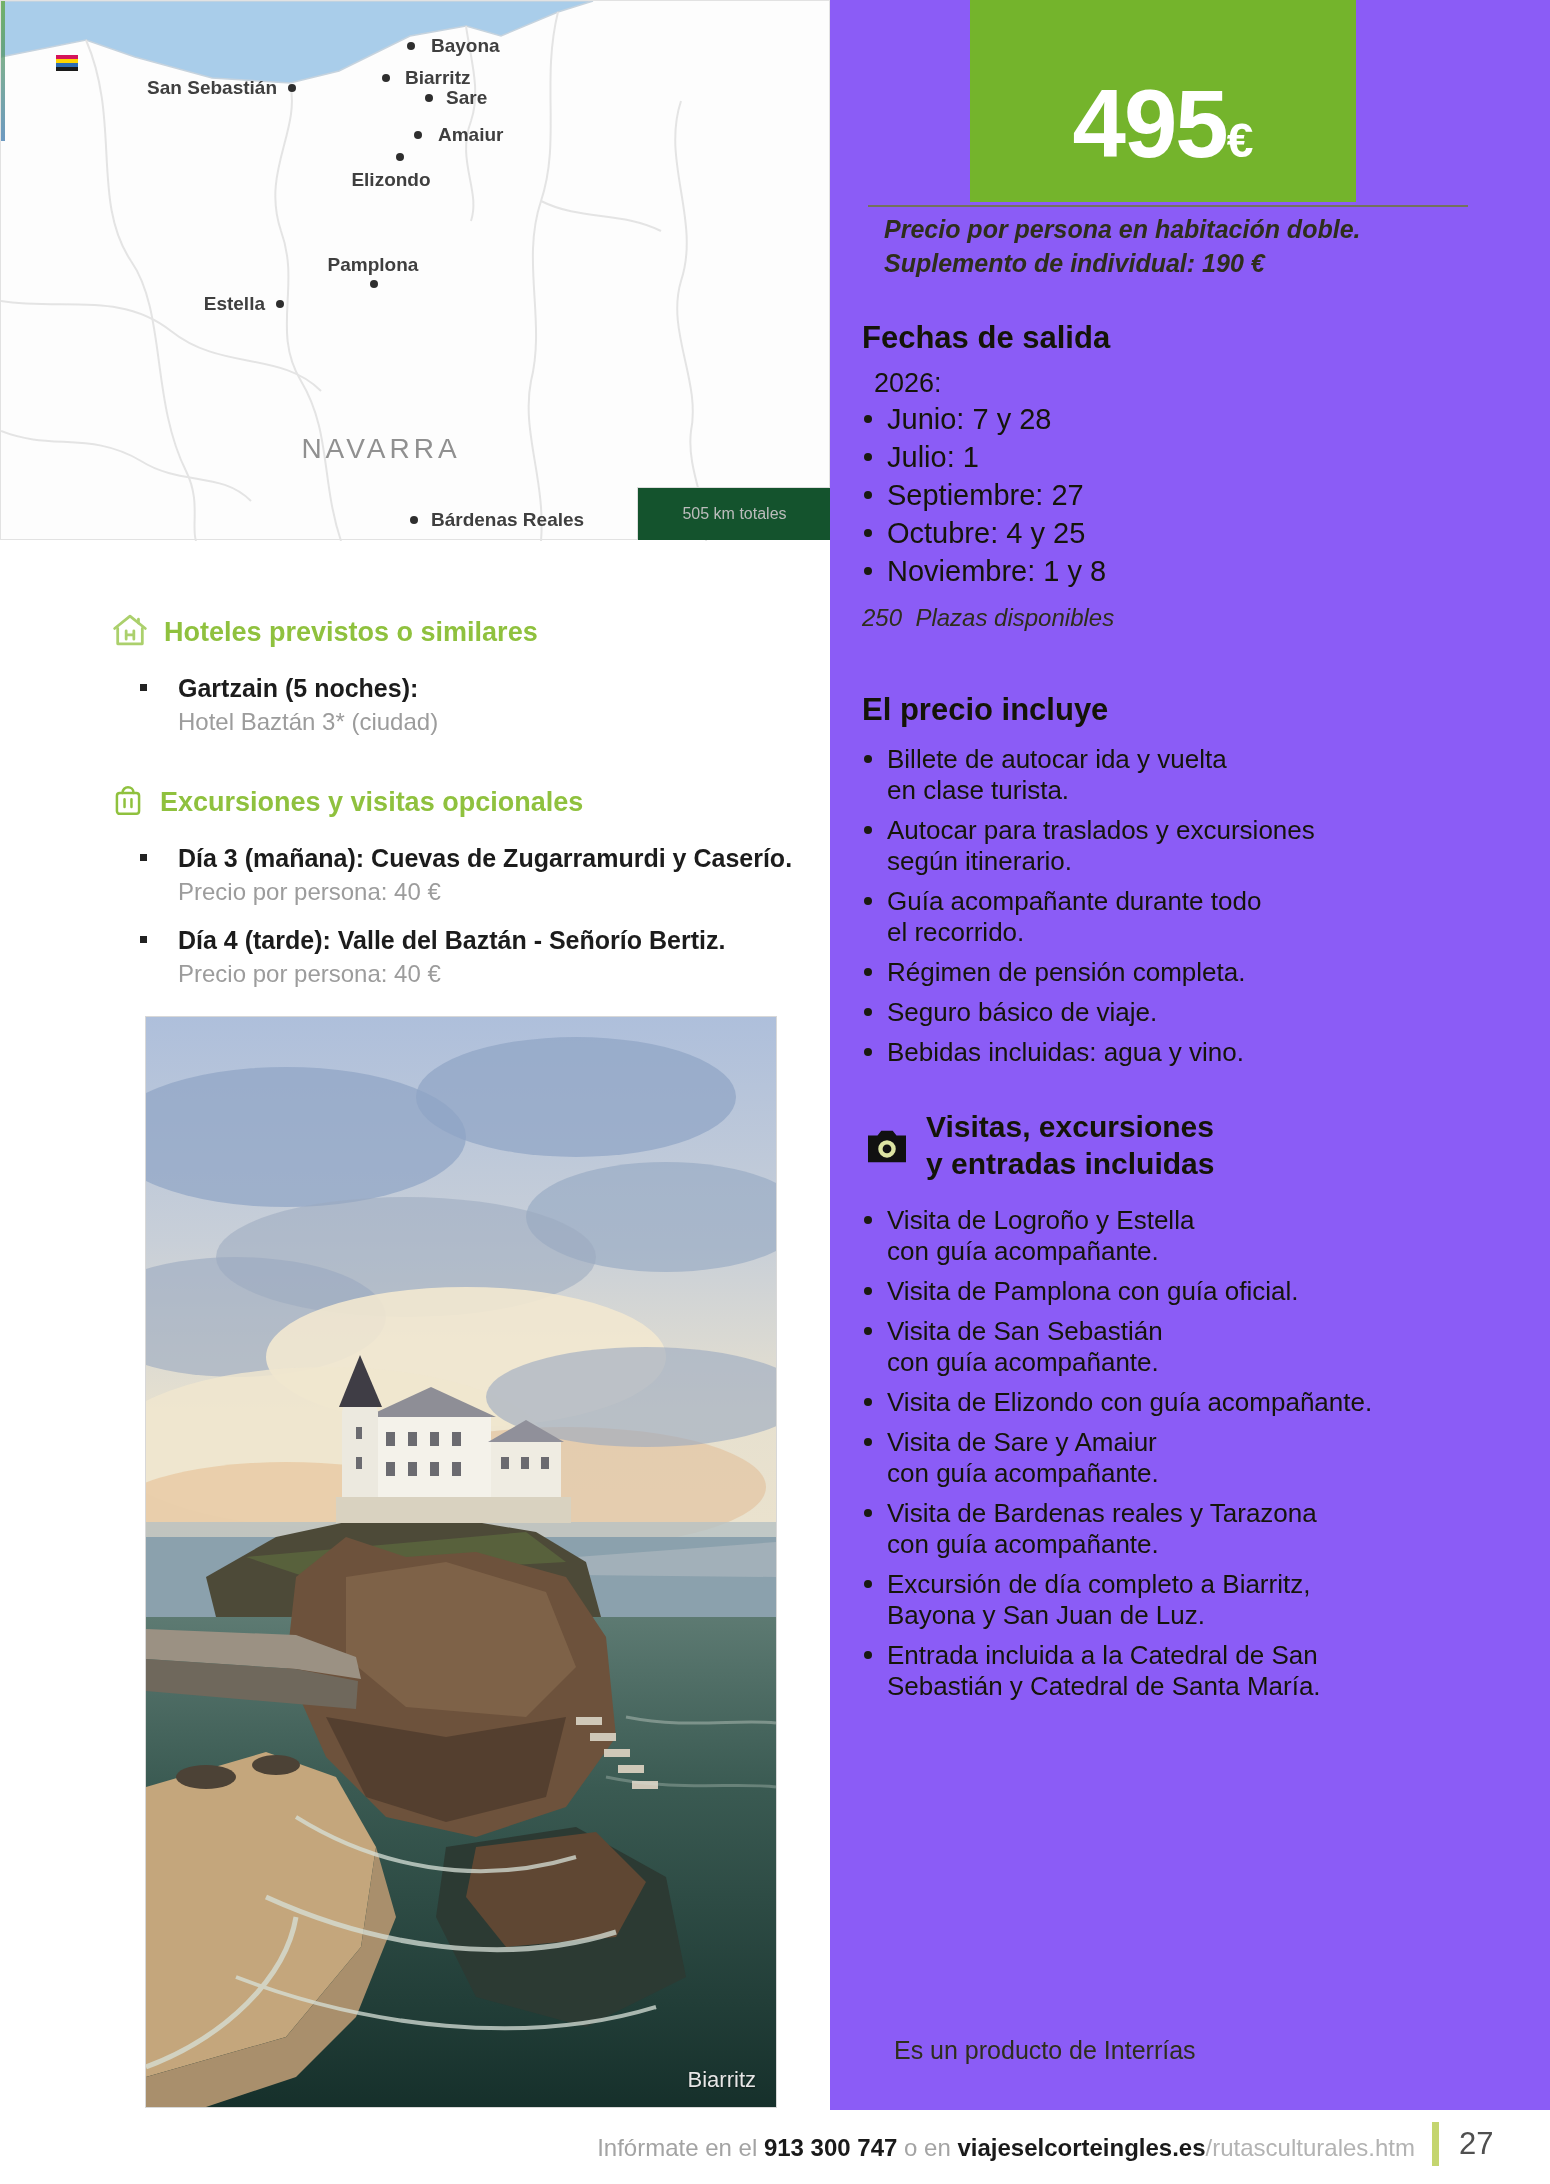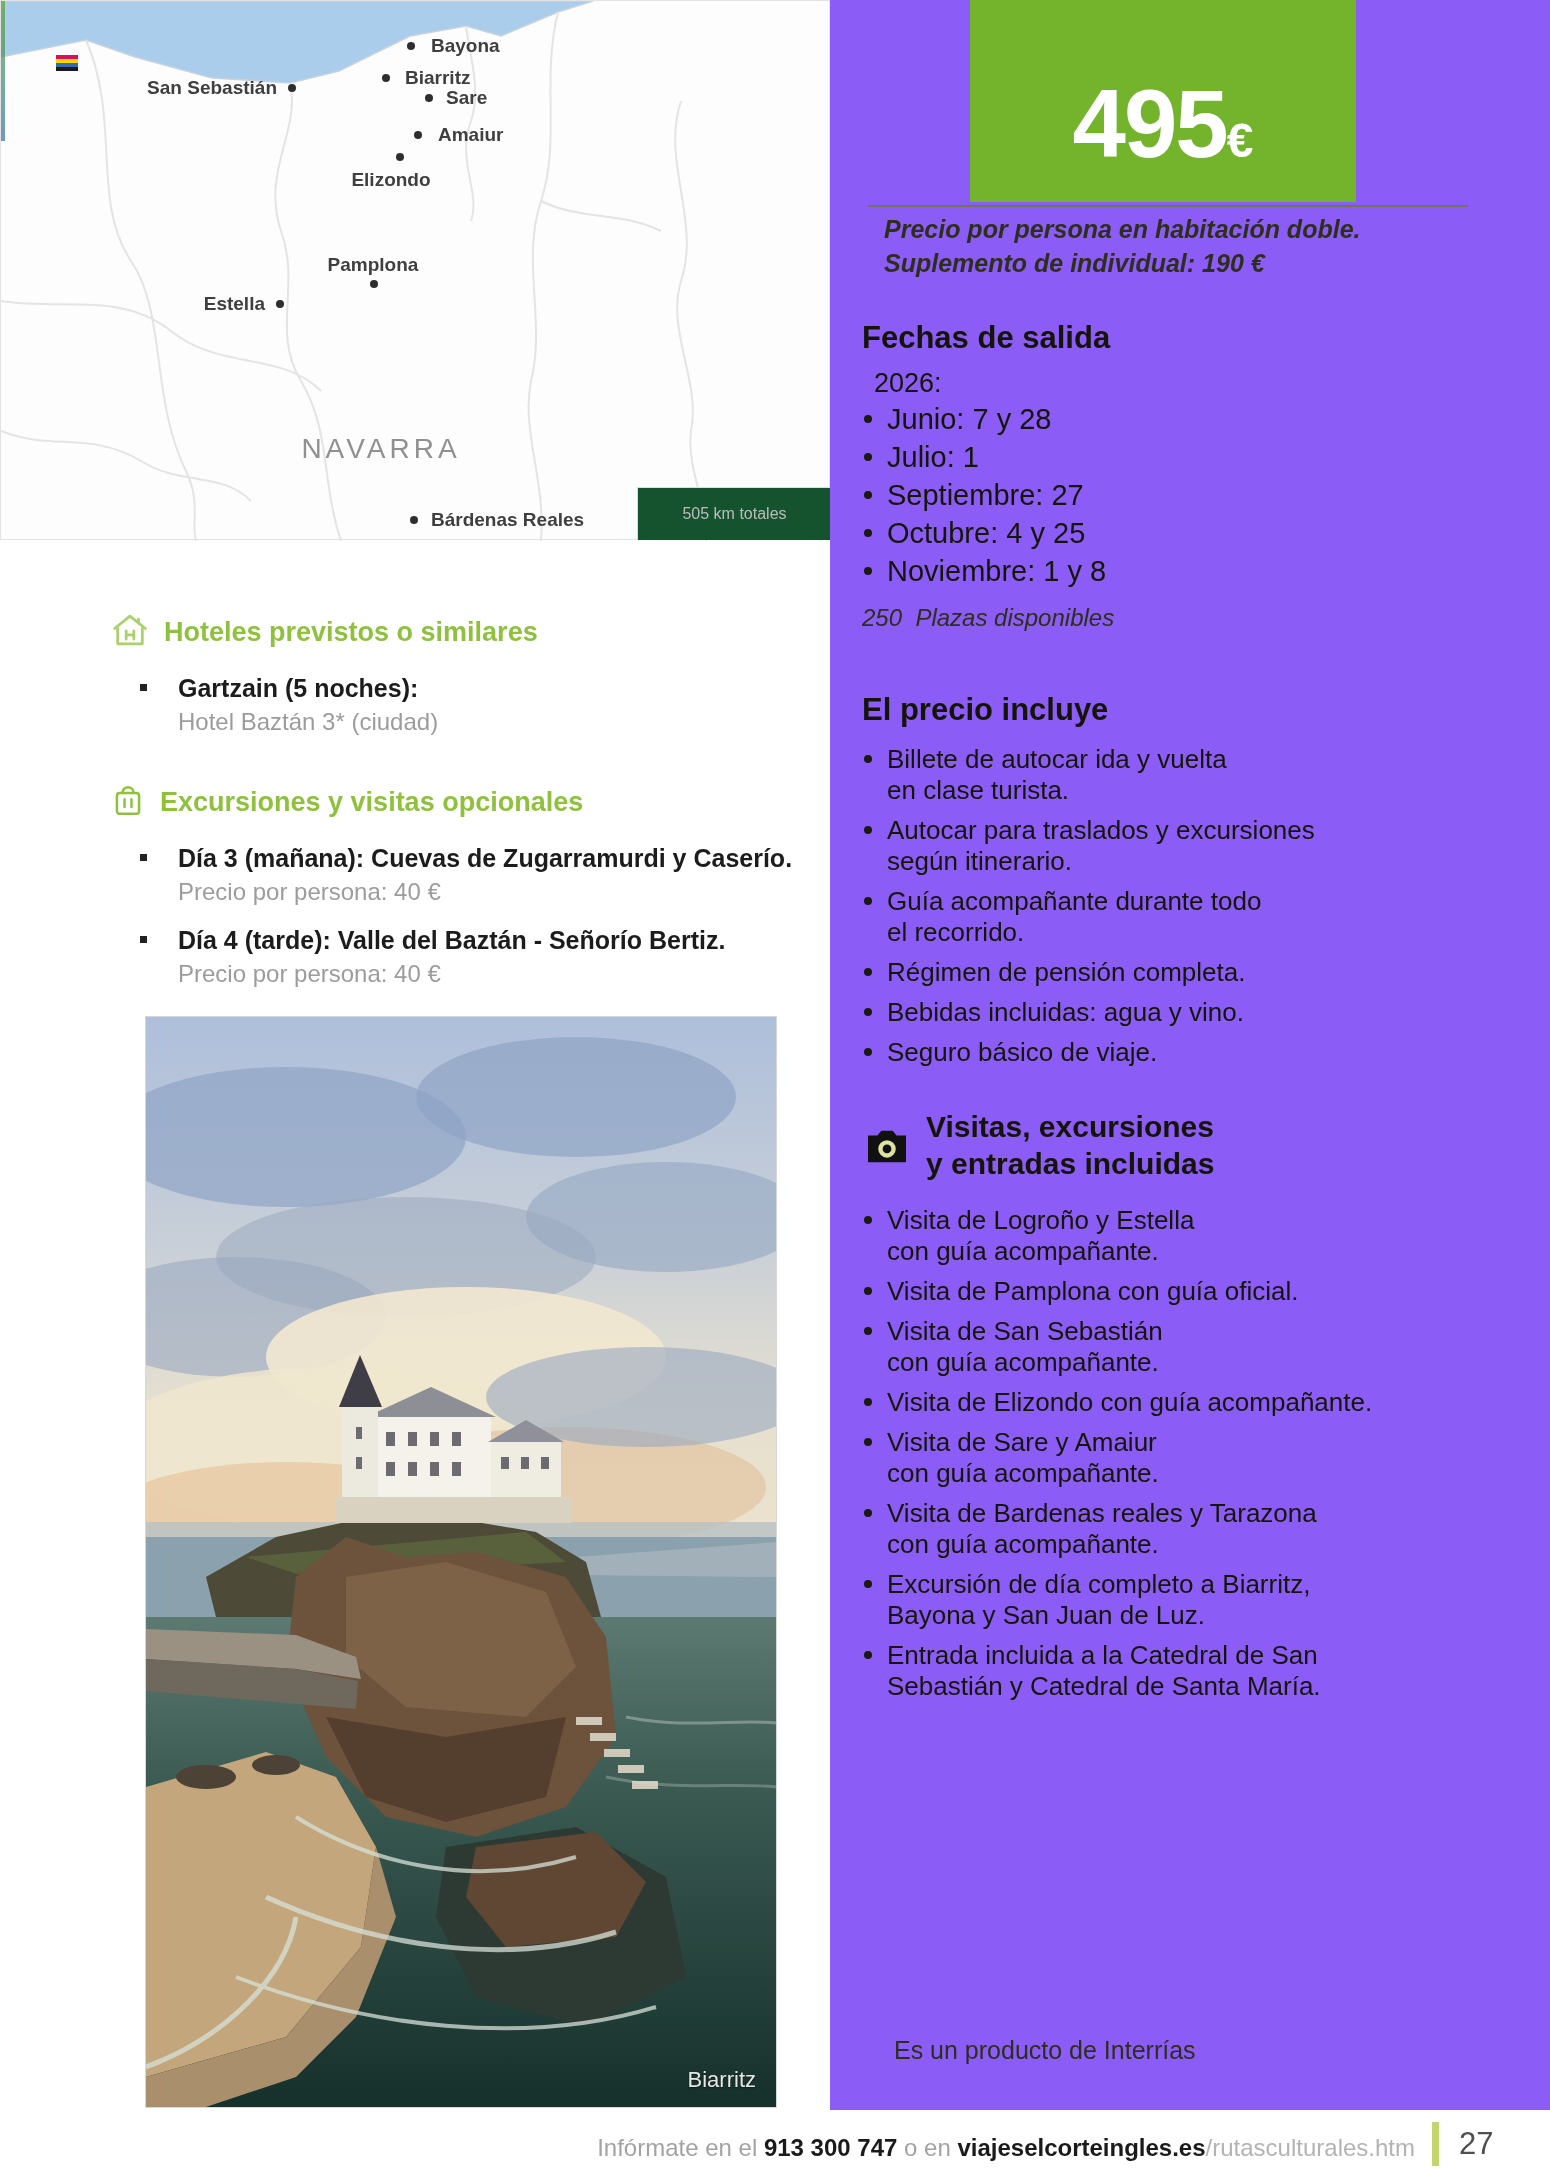--- a/index.html
+++ b/index.html
@@ -283,22 +283,22 @@
 
     <h3 class="h-big" style="top:692px;">El precio incluye</h3>
     <ul class="plist blist" style="top:744px;">
         <li>Billete de autocar ida y vuelta
 en clase turista.</li>
         <li>Autocar para traslados y excursiones
 según itinerario.</li>
         <li>Guía acompañante durante todo
 el recorrido.</li>
         <li>Régimen de pensión completa.</li>
+        <li>Seguro básico de viaje.</li>
         <li>Bebidas incluidas: agua y vino.</li>
-        <li>Seguro básico de viaje.</li>
       </ul>
 
     <div class="visits-head">
       <span class="camera-wrap">
         <svg width="46" height="38" viewBox="0 0 24 20">
           <path d="M2 4 h5 l2 -2.5 h6 L17 4 h5 a0 0 0 0 1 0 0 v14 H2 z" fill="#111"></path>
           <circle cx="12" cy="11" r="4.6" fill="#dde4a2"></circle>
           <circle cx="12" cy="11" r="2.3" fill="#111"></circle>
         </svg>
       </span>

